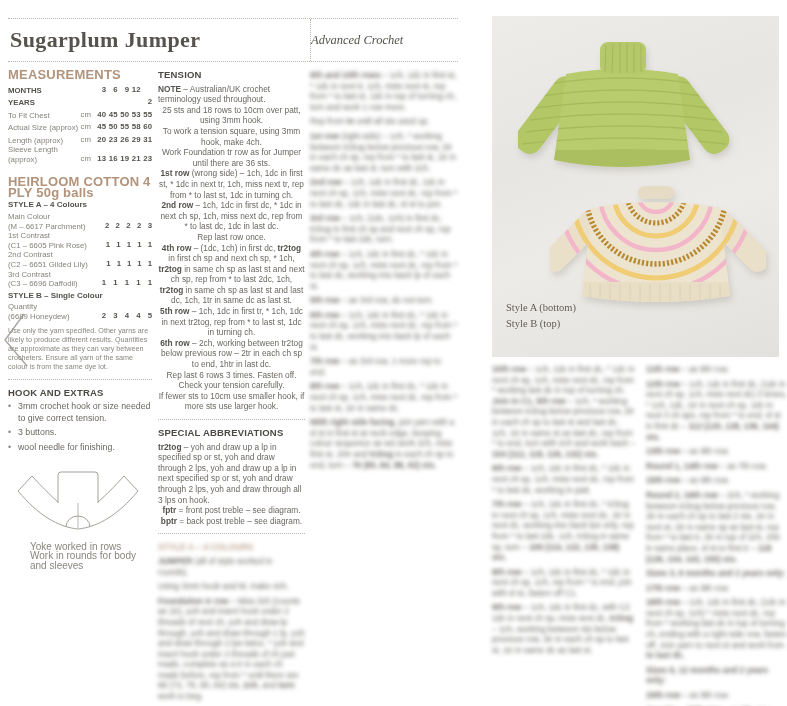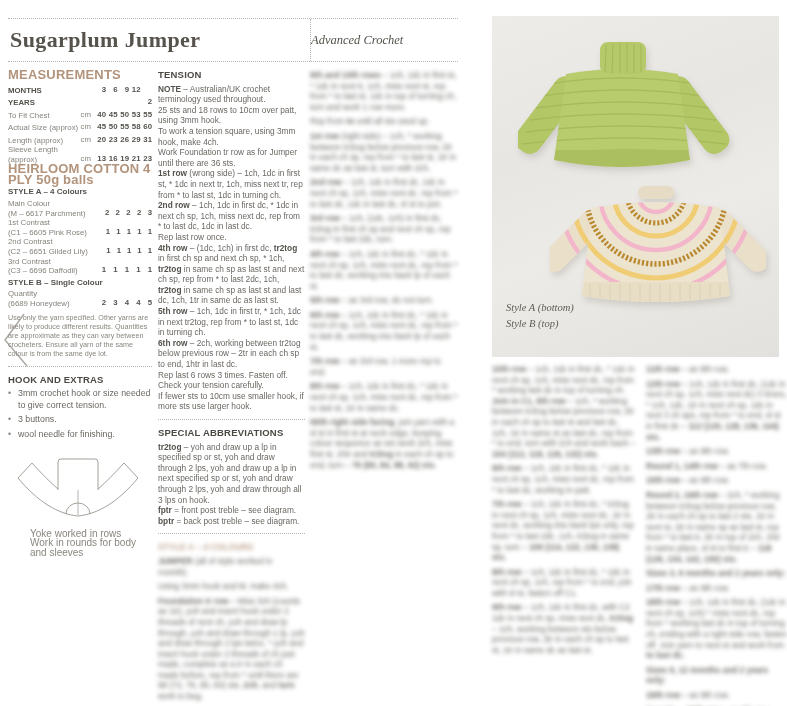--- a/index.html
+++ b/index.html
@@ -44,34 +44,34 @@
   .bullet-item { display:flex; margin-bottom:3px; }
   .bullet-dot { width:10px; color:#8a8680; }
   .bullet-txt { flex:1; }
 
   
   .schematic { margin-top:14px; }
   .schematic-caption { font-size:10px; line-height:9.6px; color:#8a867f; margin-left:22px; }
 
   
   .para { margin-bottom:0; }
-  .para + .para { margin-top:0; }
+  .para + .para { margin-top:0;text-align:center; }
   .gap-b { margin-bottom:3px; }
 
   
   .blurred { filter:blur(2px); opacity:.85; }
   .blur-para { margin-bottom:4px; color:#4d4a46; }
   .tan-blur { color:#b2937b; font-weight:700; font-size:8.6px; }
 
   
   .photo { position:absolute; left:492px; top:16px; width:287px; height:341px;
            background:linear-gradient(160deg,#eeece9 0%,#e8e6e3 35%,#edebe7 60%,#e3e1dd 100%);
            overflow:hidden; }
   .photo-caption { position:absolute; left:14px; top:284px;
-                   font-family:"Liberation Serif", serif; font-style:italic;
+                   font-family:"Liberation Serif", serif; 
                    font-size:10.5px; line-height:16px; color:#5f5b54; }
   .sweater { position:absolute; filter:drop-shadow(2px 4px 3px rgba(90,85,70,.18)); }
   .sweater-green { left:26px; top:24px; }
   .sweater-cream { left:58px; top:170px; }
 
   
   .col4 { left:492px; top:364px; width:143px; position:absolute;
           font-size:8.3px; line-height:10.6px; }
   .col5 { left:646px; top:364px; width:141px; position:absolute;
           font-size:8.3px; line-height:10.6px; }
@@ -149,21 +149,21 @@
           <span class="lbl"><span>Sleeve Length</span><br><span>(approx)</span></span>
           <span class="unit"><span>cm</span></span>
           <span class="val"><span>13</span></span>
           <span class="val"><span>16</span></span>
           <span class="val"><span>19</span></span>
           <span class="val"><span>21</span></span>
           <span class="val"><span>23</span></span>
         </div>
       </div>
 
-    <div class="tan-head" style="margin-top:0;"><span>HEIRLOOM COTTON 4 PLY 50g balls</span></div>
+    <div class="tan-head" style="margin-top:13px;"><span>HEIRLOOM COTTON 4 PLY 50g balls</span></div>
     <div class="style-head"><span>STYLE A – 4 Colours</span></div>
 
     <div>
 
         <div class="mrow">
           <span class="lbl">
             <span><span>Main Colour</span></span><span class="l2"><span>(M – 6617 Parchment)</span></span>
           </span>
           <span class="unit"></span>
           <span class="val"><span>2</span></span>

